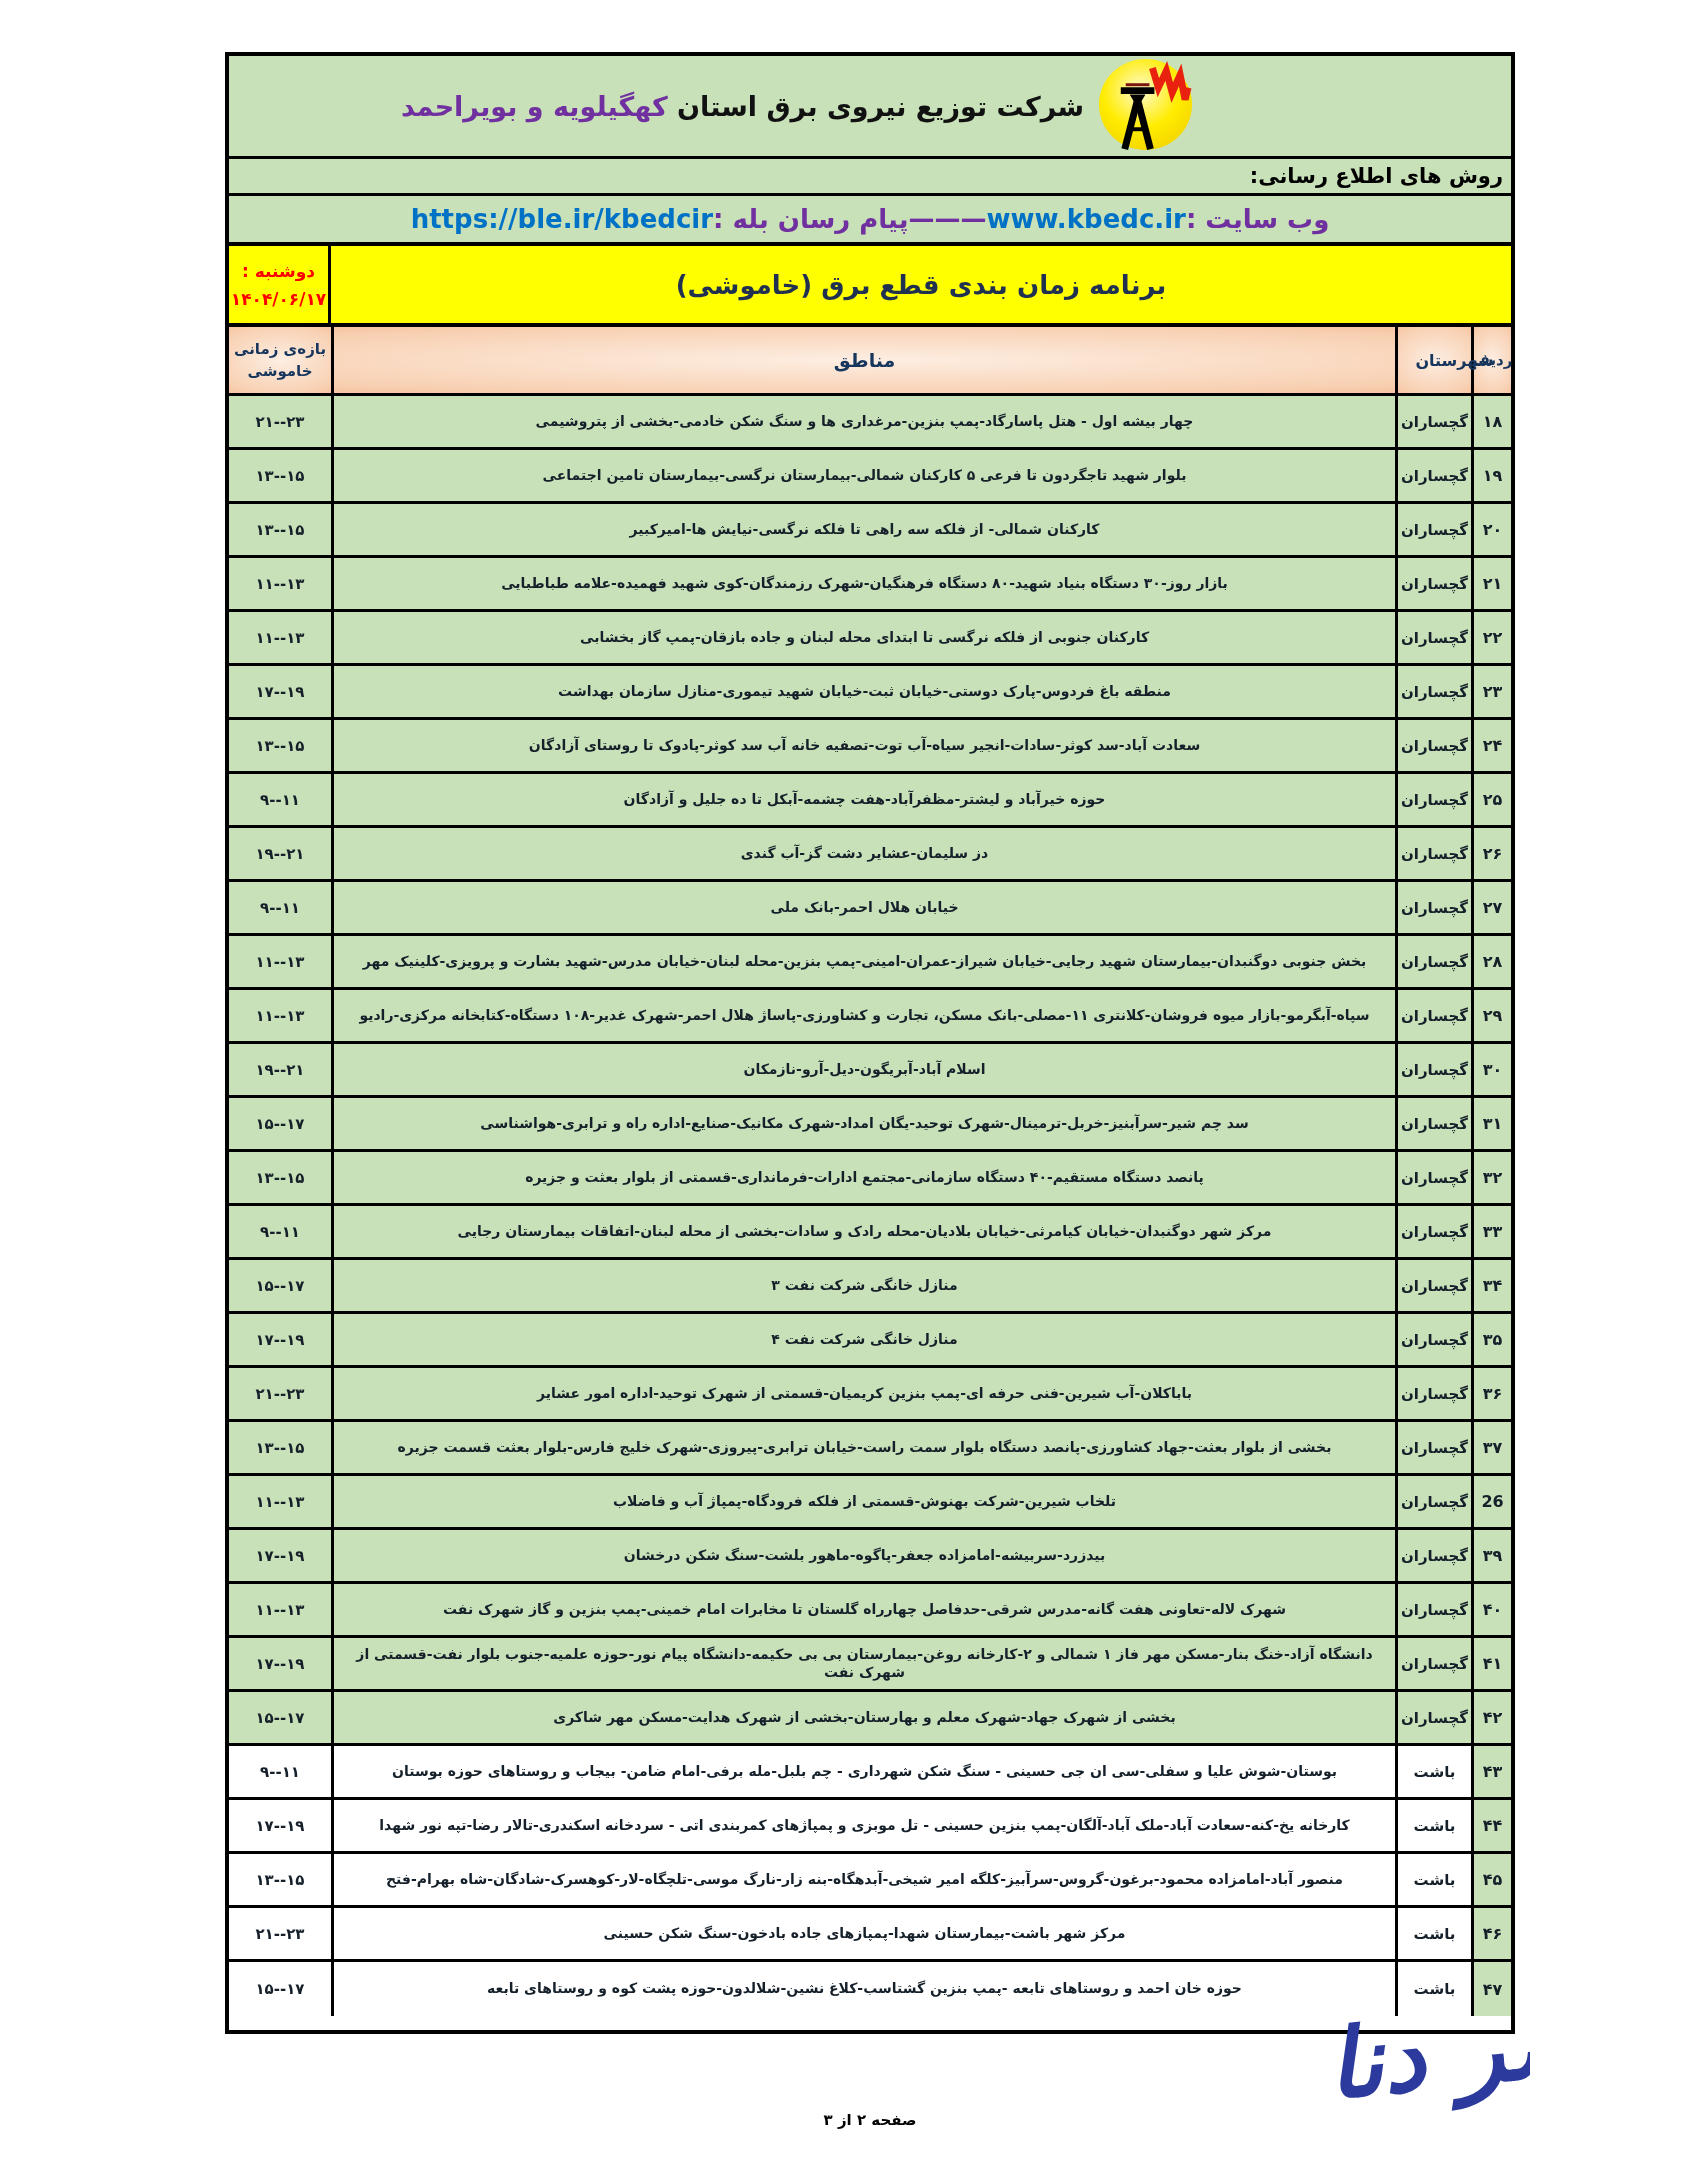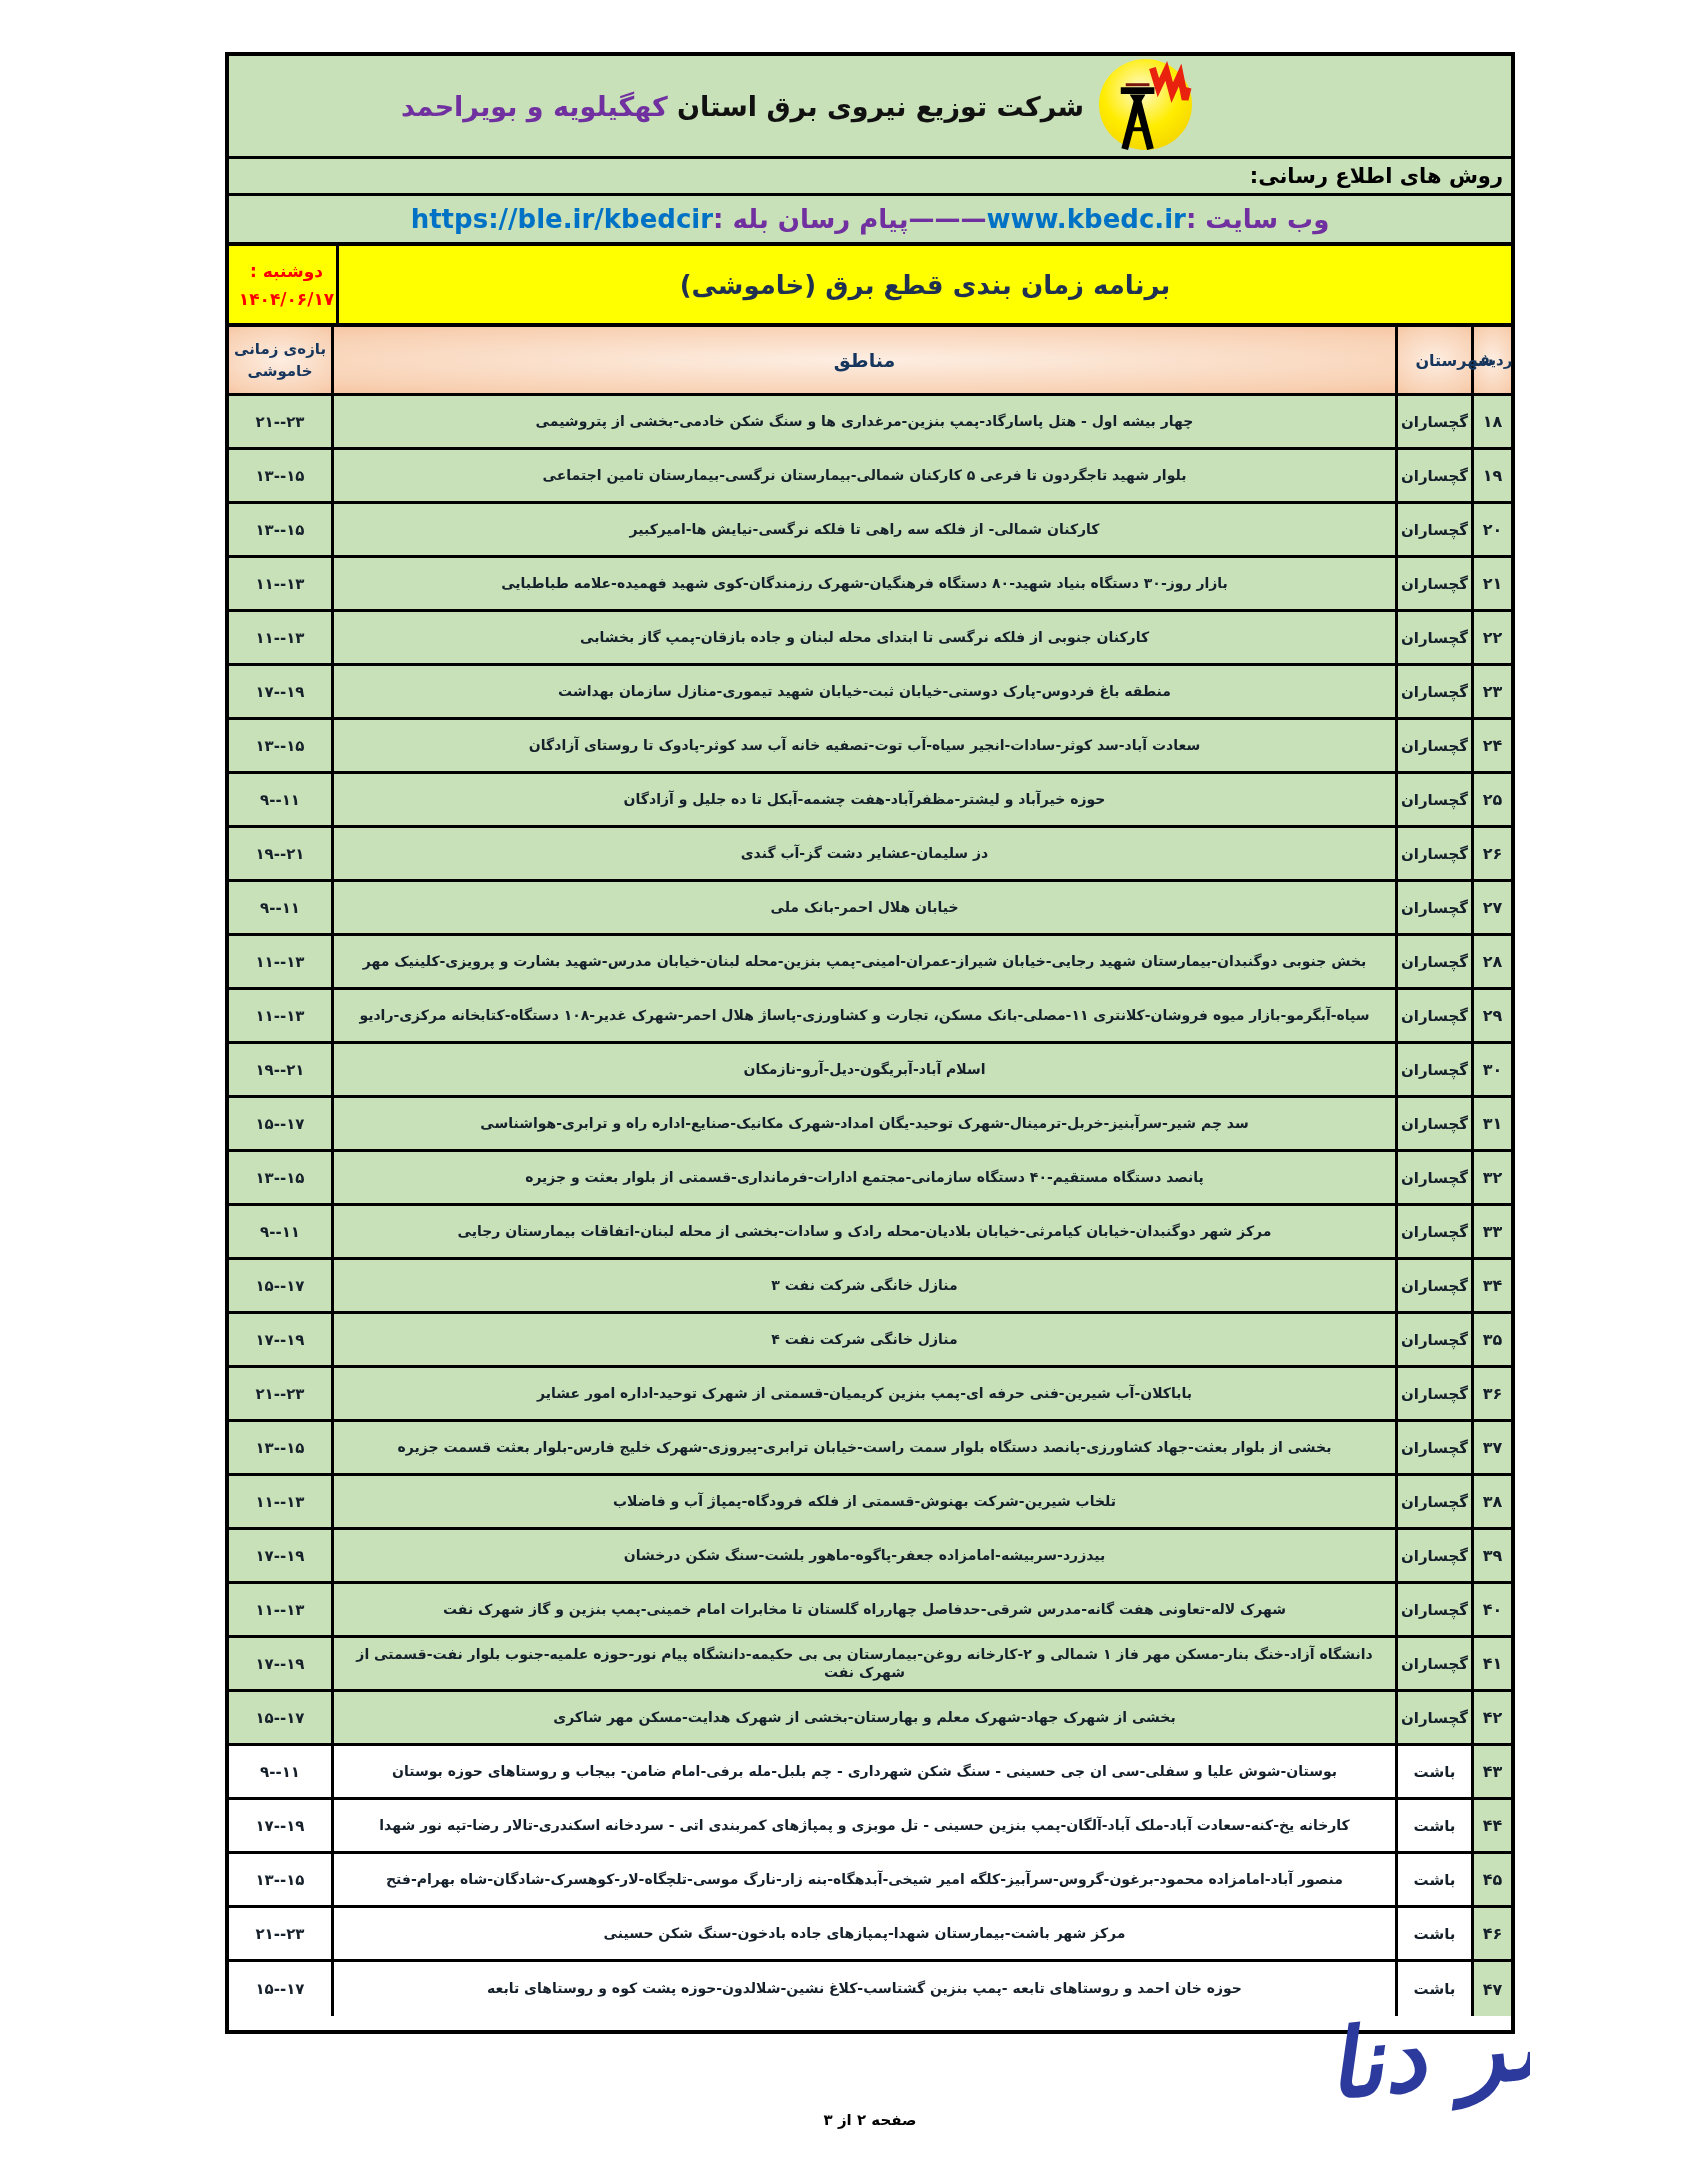--- a/index.html
+++ b/index.html
@@ -22,21 +22,21 @@
        font-size:26px;font-weight:bold;white-space:nowrap;}
   .band-web .lbl{color:#7030a0;}
   .band-web .url{color:#0072c6;}
   
   .band-yellow{height:81px;box-sizing:border-box;background:#ffff00;border-bottom:4px solid #000;
        display:flex;direction:rtl;}
   .y-title{flex:1;display:flex;align-items:center;justify-content:center;
        color:#1f3050;font-size:26px;font-weight:bold;}
   .y-date{width:102px;box-sizing:border-box;border-right:3px solid #000;
        display:flex;flex-direction:column;align-items:center;justify-content:center;gap:8px;
-       color:#fe0000;font-size:17px;font-weight:bold;margin-left:8px;}
+       color:#fe0000;font-size:17px;font-weight:bold;}
   
   .thead{height:69px;box-sizing:border-box;display:flex;direction:rtl;border-bottom:3px solid #000;
        color:#17365d;font-weight:bold;}
   .thead .cell{background:radial-gradient(ellipse 120% 95% at 50% 50%,#fdeee2 0%,#f8d0b2 55%,#efa77d 100%);}
   .cell{display:flex;flex-direction:column;align-items:center;justify-content:center;
        box-sizing:border-box;text-align:center;}
   .c-no{width:40px;border-left:3px solid #000;}
   .c-county{width:76px;border-left:3px solid #000;}
   .c-areas{flex:1;border-left:3px solid #000;padding:4px 10px;}
   .c-time{width:102px;}
@@ -240,21 +240,21 @@
     <div class="cell c-areas">باباکلان-آب شیرین-فنی حرفه ای-پمپ بنزین کریمیان-قسمتی از شهرک توحید-اداره امور عشایر</div>
     <div class="cell c-time">۲۱--۲۳</div>
   </div>
         <div class="row">
     <div class="cell c-no">۳۷</div>
     <div class="cell c-county">گچساران</div>
     <div class="cell c-areas">بخشی از بلوار بعثت-جهاد کشاورزی-پانصد دستگاه بلوار سمت راست-خیابان ترابری-پیروزی-شهرک خلیج فارس-بلوار بعثت قسمت جزیره</div>
     <div class="cell c-time">۱۳--۱۵</div>
   </div>
         <div class="row">
-    <div class="cell c-no">۳۸</div>
+    <div class="cell c-no">26</div>
     <div class="cell c-county">گچساران</div>
     <div class="cell c-areas">تلخاب شیرین-شرکت بهنوش-قسمتی از فلکه فرودگاه-پمپاژ آب و فاضلاب</div>
     <div class="cell c-time">۱۱--۱۳</div>
   </div>
         <div class="row">
     <div class="cell c-no">۳۹</div>
     <div class="cell c-county">گچساران</div>
     <div class="cell c-areas">بیدزرد-سربیشه-امامزاده جعفر-پاگوه-ماهور بلشت-سنگ شکن درخشان</div>
     <div class="cell c-time">۱۷--۱۹</div>
   </div>

